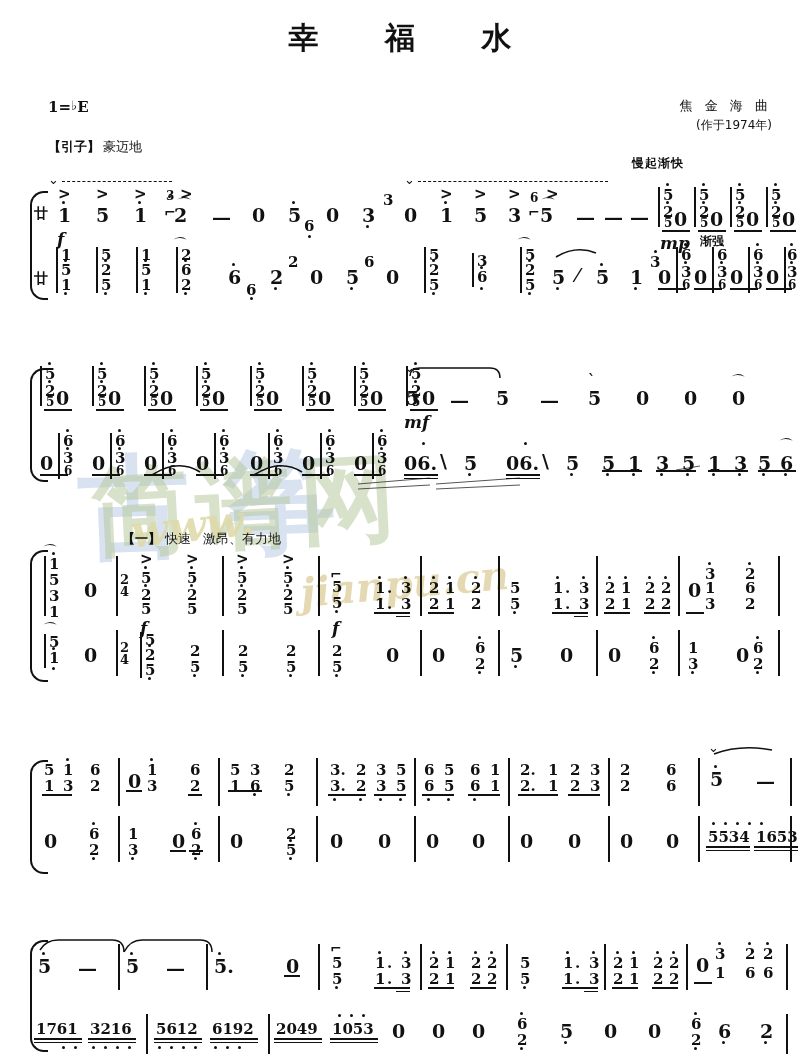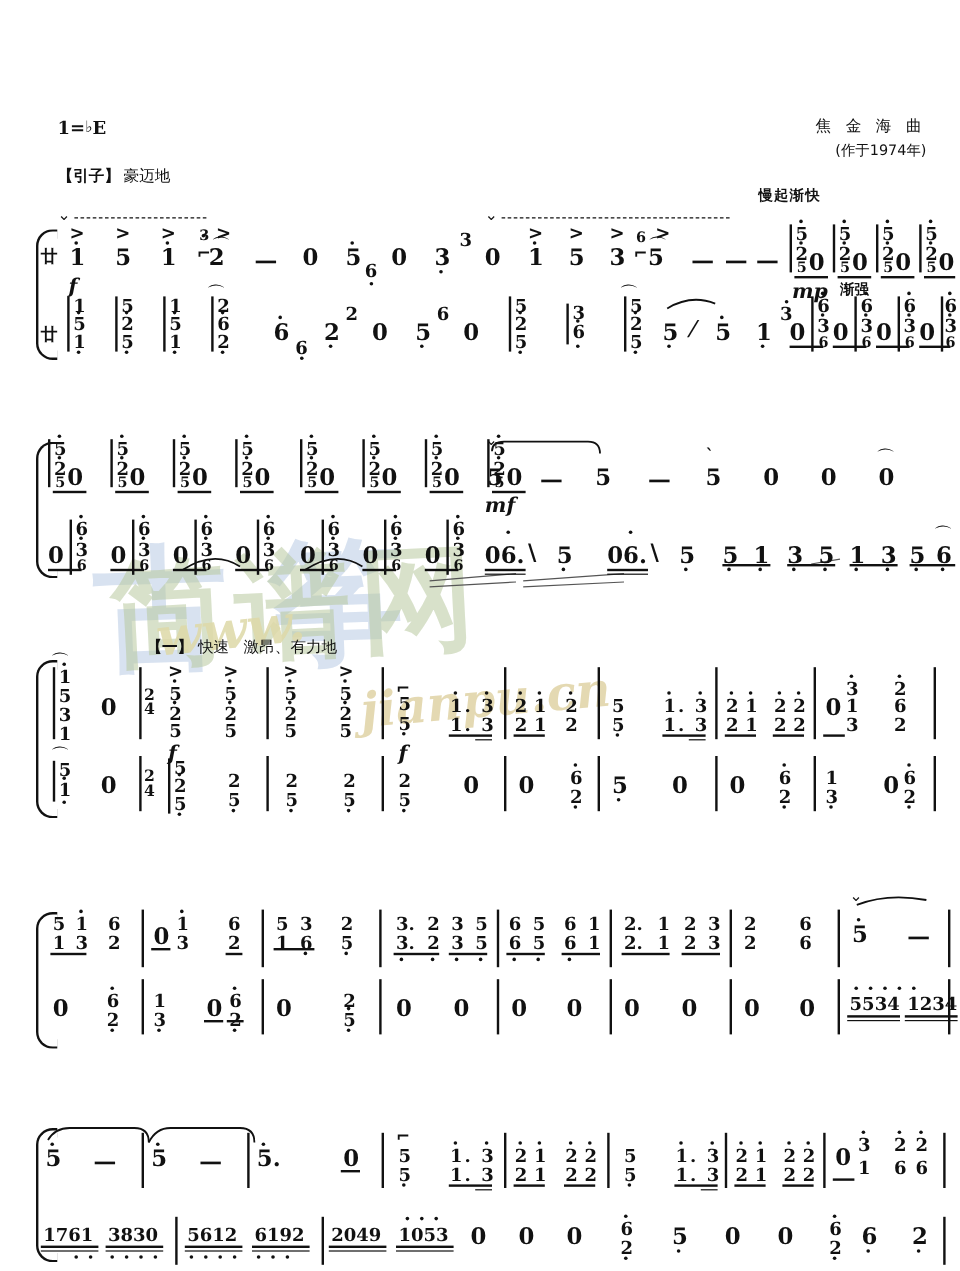--- a/index.html
+++ b/index.html
@@ -95,20 +95,21 @@
 </head>
 <body>
 
 <div class="sheet">
 
   <div class="wm wm-blue">古筝</div>
   <div class="wm wm-cn">简谱网</div>
   <div class="wm wm-url1">www.</div>
   <div class="wm wm-url2">jianpu.cn</div>
 
+  <div class="title">幸 福 水</div>
 
   <div class="keysig">
     <span>1=</span><span class="flat">♭</span><span>E</span>
   </div>
 
   <div class="composer">
     <div class="ln1">焦 金 海 曲</div>
     <div class="ln2">(作于1974年)</div>
   </div>
 
@@ -965,21 +966,21 @@
       <div class="dotU" style="left:712px;top:62px;"></div>
         <div class="dotU" style="left:724px;top:62px;"></div>
       <div class="dotU" style="left:736px;top:62px;"></div>
         <div class="dotU" style="left:748px;top:62px;"></div>
       <div class="nt sm" style="left:708px;top:70px;">5534</div>
       <div class="beam" style="left:706px;top:86px;width:44px;"></div>
       <div class="beam2" style="left:706px;top:90px;width:44px;"></div>
     </div>
     <div>
       <div class="dotU" style="left:760px;top:62px;"></div>
-      <div class="nt sm" style="left:756px;top:70px;">1234</div>
+      <div class="nt sm" style="left:756px;top:70px;">1653</div>
       <div class="beam" style="left:754px;top:86px;width:44px;"></div>
       <div class="beam2" style="left:754px;top:90px;width:44px;"></div>
     </div>
     <div class="barline" style="left:790px;top:56px;height:46px;"></div>
   </div>
 
   <div class="system" style="top:930px;height:125px;">
     <div class="brace" style="top:10px;height:108px;"></div>
 
     <svg class="ov" width="800" height="125">
@@ -1093,21 +1094,21 @@
     <div class="barline" style="left:786px;top:14px;height:46px;"></div>
 
     <div>
       <div class="nt sm" style="left:36px;top:92px;">1761</div>
       <div class="beam" style="left:34px;top:108px;width:48px;"></div>
       <div class="beam2" style="left:34px;top:112px;width:48px;"></div>
       <div class="dotD" style="left:62px;top:116px;"></div>
         <div class="dotD" style="left:74px;top:116px;"></div>
     </div>
     <div>
-      <div class="nt sm" style="left:90px;top:92px;">3830</div>
+      <div class="nt sm" style="left:90px;top:92px;">3216</div>
       <div class="beam" style="left:88px;top:108px;width:48px;"></div>
       <div class="beam2" style="left:88px;top:112px;width:48px;"></div>
       <div class="dotD" style="left:92px;top:116px;"></div>
         <div class="dotD" style="left:104px;top:116px;"></div>
       <div class="dotD" style="left:116px;top:116px;"></div>
         <div class="dotD" style="left:128px;top:116px;"></div>
     </div>
     <div class="barline" style="left:146px;top:84px;height:40px;"></div>
     <div>
       <div class="nt sm" style="left:156px;top:92px;">5612</div>

